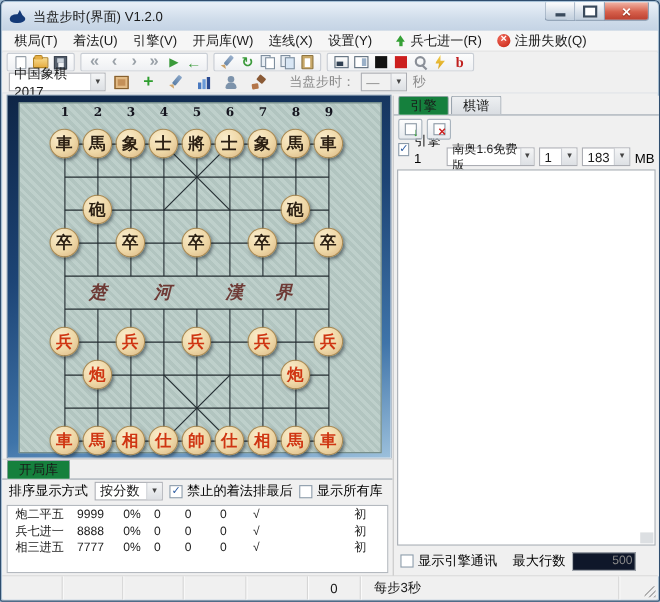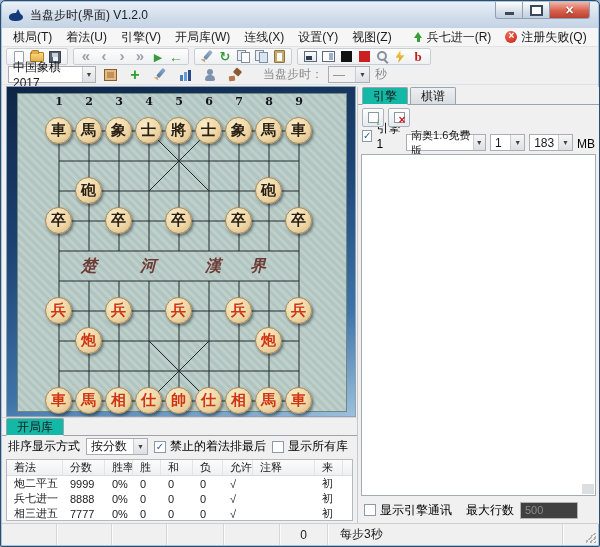--- a/index.html
+++ b/index.html
@@ -111,21 +111,21 @@
     font:bold 15px "DejaVu Serif","Liberation Serif",serif;}
   .piece.b{color:#2c2013;}
   .piece.r{color:#cf3512;}
   .river-char{position:absolute;font:bold italic 16px "DejaVu Serif","Liberation Serif",serif;color:#6e3a35;transform:translateX(-50%);}
 
   
   #openbook{position:absolute;left:1px;top:416px;width:355px;height:107px;background:#f0f0f0;border-top:1px solid #d8d8d8;}
   .tabstrip{display:flex;align-items:flex-end;height:18px;border-bottom:1px solid #9aa4ae;padding-left:4px;}
   .tab{height:17px;padding:0 10px;display:flex;align-items:center;font-size:12px;color:#1a1a1a;
     border:1px solid #9aa4ae;border-bottom:none;background:linear-gradient(#eef0f2,#d9dde2);margin-right:2px;border-radius:2px 2px 0 0;}
-  .tab.active{background:#14b8a6;height:18px;margin-bottom:-1px;border-bottom:1px solid #f0f0f0;}
+  .tab.active{background:#15803d;height:18px;margin-bottom:-1px;border-bottom:1px solid #f0f0f0;}
   #ob-controls{display:flex;align-items:center;gap:6px;height:21px;padding-left:6px;}
   .cb{display:inline-flex;align-items:center;gap:4px;}
   .cb .box{width:12px;height:12px;background:#fff;border:1px solid #8a9aa8;display:flex;align-items:center;justify-content:center;color:#2a5aa0;font-size:10px;font-weight:bold;line-height:1;}
   .cb .box::before{content:"";}
   .cb.checked .box::before{content:"\2713";}
   #ob-table{position:absolute;left:4px;top:41px;right:4px;bottom:3px;background:#fff;border:1px solid #b4b9bf;overflow:hidden;}
   .ob-row{display:flex;height:15px;align-items:center;}
   .ob-head .ob-row{height:16px;background:linear-gradient(#fcfcfc,#eef0f2);border-bottom:1px solid #d8dbdf;}
   .ob-cell{padding-left:7px;font-size:11px;color:#1a1a1a;white-space:nowrap;overflow:hidden;}
   .ob-head .ob-cell{border-right:1px solid #e2e5e8;height:100%;display:flex;align-items:center;}
@@ -137,21 +137,21 @@
   #eng-toolbar{display:flex;align-items:center;gap:4px;height:24px;padding-left:4px;}
   .btn-sm{width:22px;height:19px;border:1px solid #a9b4be;border-radius:2px;background:linear-gradient(#fdfdfd,#e6eaee);display:flex;align-items:center;justify-content:center;position:relative;}
   .ti.add-engine{width:11px;height:11px;background:#fff;border:1px solid #8a97a4;}
   .ti.add-engine::after{content:"\2193";position:absolute;right:-3px;bottom:-5px;color:#2f9e2f;font-weight:bold;font-size:10px;}
   .ti.remove-engine{width:11px;height:11px;background:#fff;border:1px solid #8a97a4;}
   .ti.remove-engine::after{content:"\00d7";position:absolute;right:-2px;bottom:-4px;color:#cc2020;font-weight:bold;font-size:12px;}
   #eng-row{display:flex;align-items:flex-end;gap:4px;height:22px;padding:0 4px;}
   #eng-output{flex:1;margin:3px 3px 4px 3px;background:#fff;border:1px solid #a6acb2;position:relative;}
   #eng-scroll-corner{position:absolute;right:1px;bottom:1px;width:12px;height:10px;background:#dcdfe2;}
   #eng-bottom{display:flex;align-items:center;gap:6px;height:24px;padding:0 6px 4px 6px;}
-  #max-rows-input{width:58px;height:17px;border:1px solid #b0b4ba;background:#404040;color:#8a8a8a;font-size:11px;padding-left:4px;font-family:inherit;}
+  #max-rows-input{width:58px;height:17px;border:1px solid #b0b4ba;background:#0f172a;color:#8a8a8a;font-size:11px;padding-left:4px;font-family:inherit;text-align:right;}
 
   
   #status-bar{position:absolute;left:1px;bottom:1px;right:1px;height:22px;background:#f0f0f0;border-top:1px solid #cfcfcf;display:flex;align-items:stretch;border-radius:0 0 2px 2px;}
   .cell{border-right:1px solid #d6d6d6;box-shadow:1px 0 0 #fbfbfb;display:flex;align-items:center;justify-content:center;color:#1a1a1a;}
   .cell:nth-child(1){width:55px;} .cell:nth-child(2){width:55px;} .cell:nth-child(3){width:55px;}
   .cell:nth-child(4){width:57px;} .cell:nth-child(5){width:56px;} .cell:nth-child(6){width:48px;}
   .cell:nth-child(7){width:235px;justify-content:flex-start;padding-left:12px;}
   .cell:last-child{flex:1;border-right:none;box-shadow:none;}
   #grip{position:absolute;right:3px;bottom:3px;width:10px;height:10px;
     background:linear-gradient(135deg,transparent 40%,#b0b0b0 40% 50%,transparent 50% 65%,#b0b0b0 65% 75%,transparent 75% 90%,#b0b0b0 90%);}
@@ -182,23 +182,20 @@
         <span>引擎(V)</span>
       </div>
       <div class="menu-item">
         <span>开局库(W)</span>
       </div>
       <div class="menu-item">
         <span>连线(X)</span>
       </div>
       <div class="menu-item">
         <span>设置(Y)</span>
-      </div>
-      <div class="menu-item">
-        <span>视图(Z)</span>
       </div>
       <div class="menu-item" style="margin-left: 8px;">
         <span class="mi update-arrow"></span>
         <span>兵七进一(R)</span>
       </div>
       <div class="menu-item">
         <span class="mi register-error"></span>
         <span>注册失败(Q)</span>
       </div>
     </div>
@@ -404,33 +401,20 @@
       <span class="cb checked">
         <span class="box"></span>
         <span>禁止的着法排最后</span>
       </span>
       <span class="cb">
         <span class="box"></span>
         <span>显示所有库</span>
       </span>
     </div>
     <div id="ob-table">
-      <div class="ob-head">
-          <div class="ob-row">
-            <div class="ob-cell c0">着法</div>
-            <div class="ob-cell c1">分数</div>
-            <div class="ob-cell c2">胜率</div>
-            <div class="ob-cell c3">胜</div>
-            <div class="ob-cell c4">和</div>
-            <div class="ob-cell c5">负</div>
-            <div class="ob-cell c6">允许</div>
-            <div class="ob-cell c7">注释</div>
-            <div class="ob-cell c8">来</div>
-          </div>
-        </div>
       <div class="ob-body">
           <div class="ob-row">
             <div class="ob-cell c0">炮二平五</div>
             <div class="ob-cell c1">9999</div>
             <div class="ob-cell c2">0%</div>
             <div class="ob-cell c3">0</div>
             <div class="ob-cell c4">0</div>
             <div class="ob-cell c5">0</div>
             <div class="ob-cell c6">√</div>
             <div class="ob-cell c7"></div>

